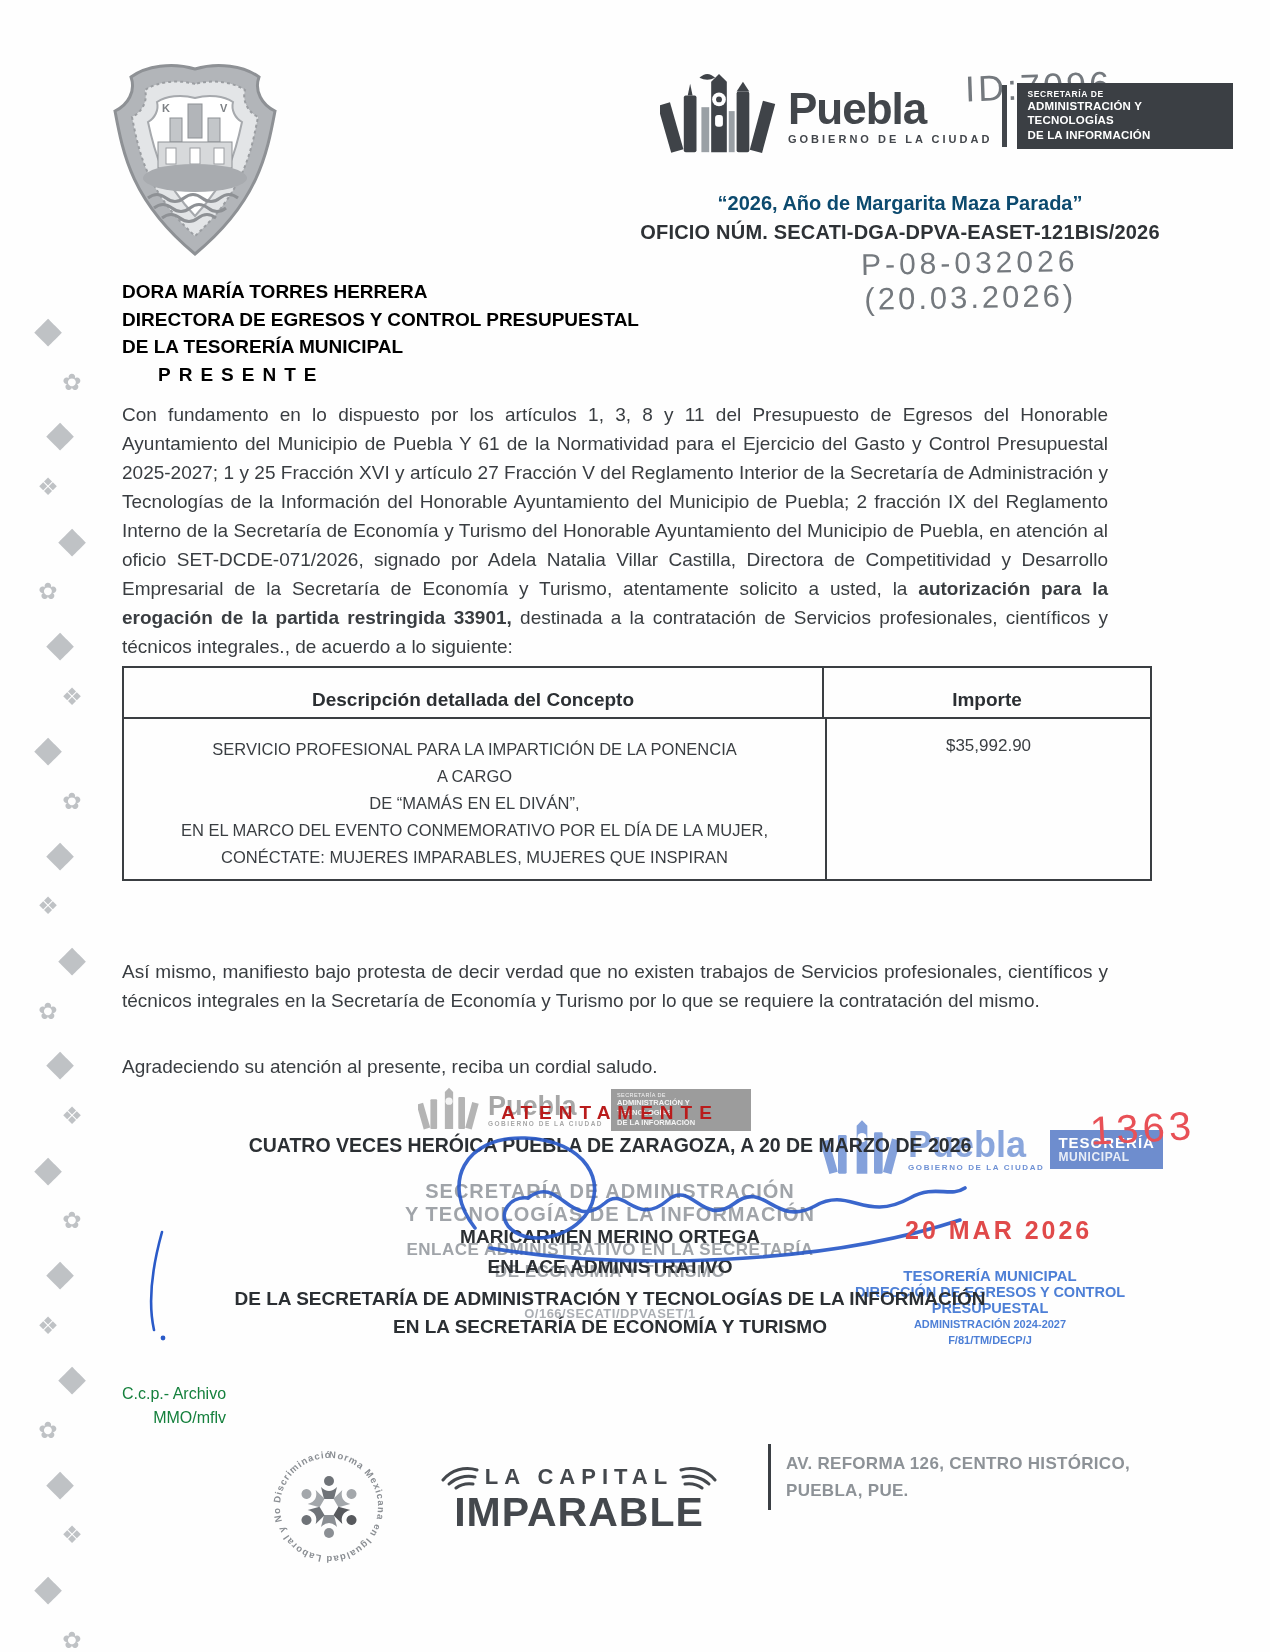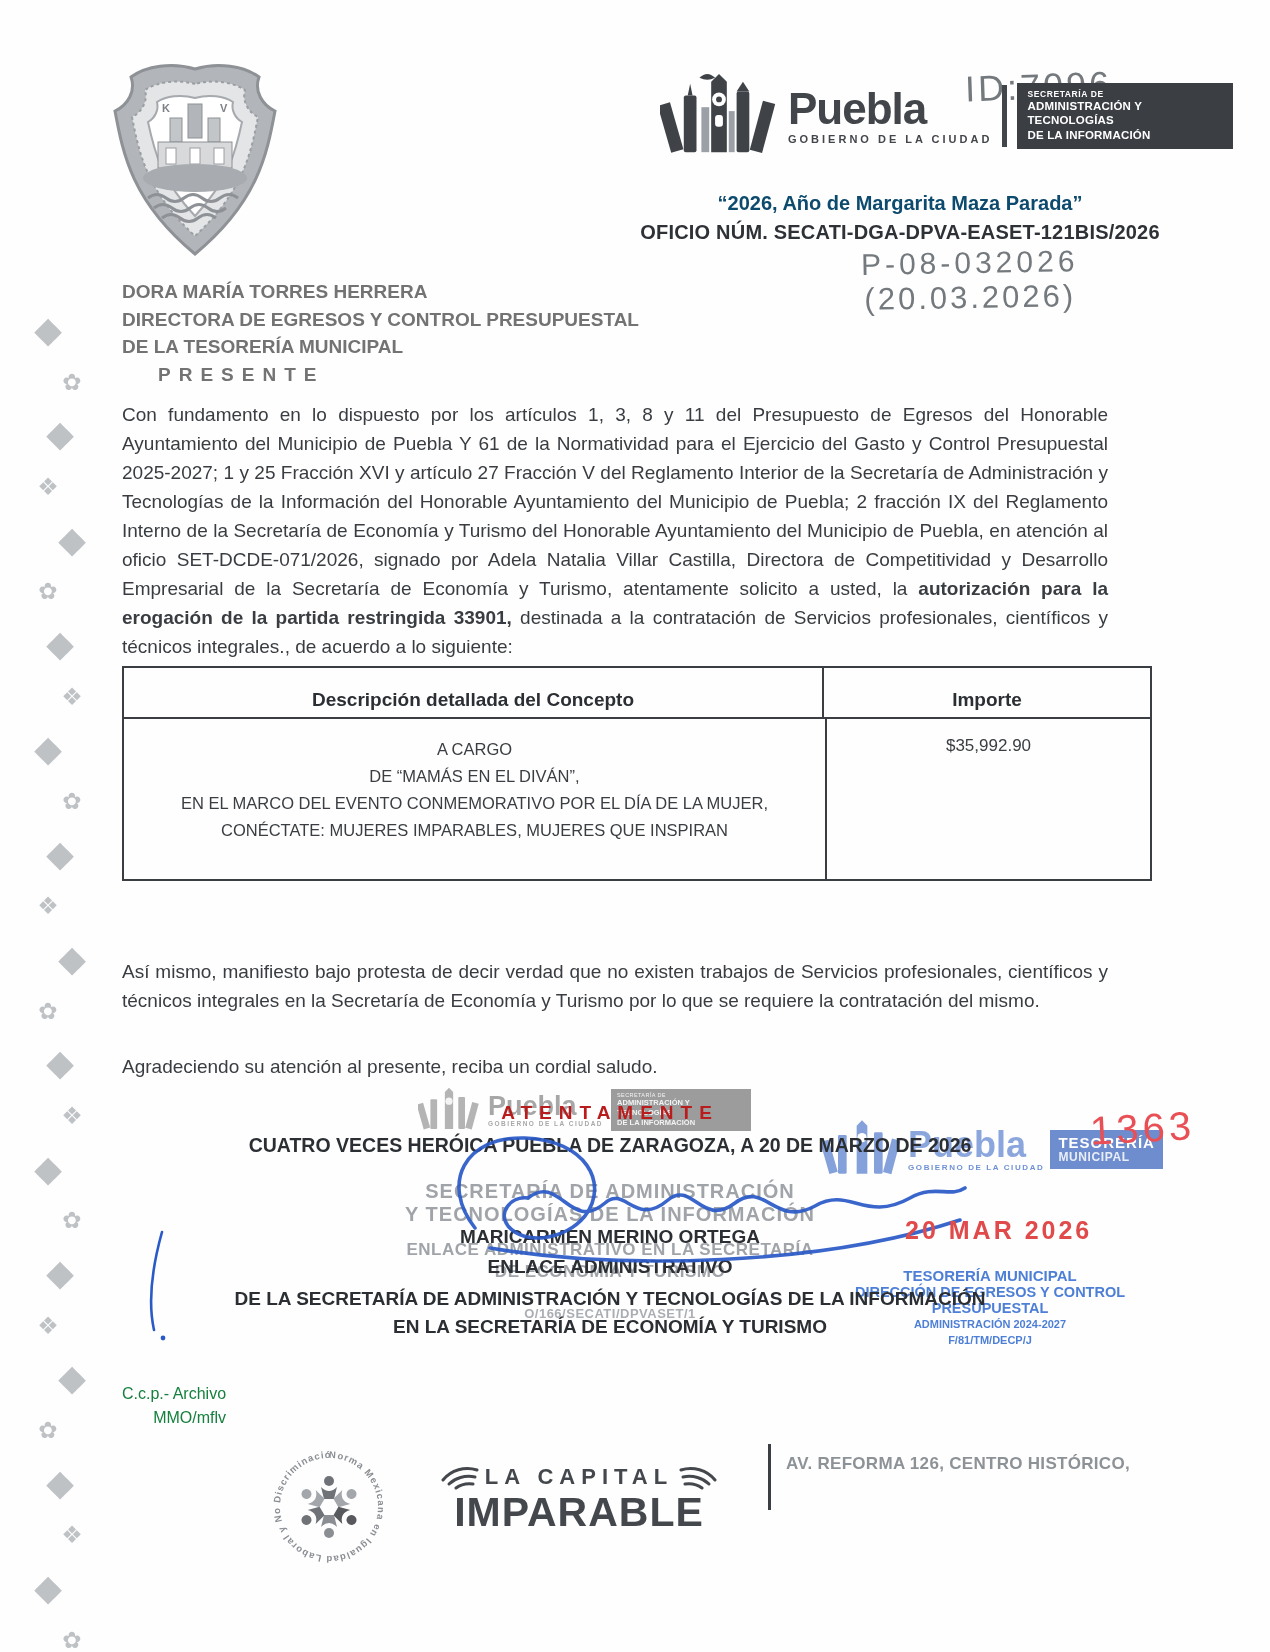--- a/index.html
+++ b/index.html
@@ -27,21 +27,21 @@
   .badge .b2{font-size:11.5px;font-weight:800;letter-spacing:.2px;line-height:1.25;}
   .hand{color:#74797e;font-weight:400;}
   .id-hand{left:965px;top:66px;font-size:36px;letter-spacing:3px;transform:rotate(-2deg);}
   .legend-block{left:620px;top:192px;width:560px;text-align:center;}
   .legend{font-size:20px;font-weight:700;color:#0c4a6e;}
   .oficio{font-size:20px;font-weight:700;color:#2e3236;margin-top:6px;letter-spacing:.2px;}
   .phand{left:810px;top:246px;width:320px;font-size:30px;letter-spacing:4px;transform:rotate(-1deg);text-align:center;}
   .phand .l2{font-size:31px;letter-spacing:3px;}
 
   
-  .recipient{left:122px;top:278px;font-size:19px;font-weight:700;line-height:27.5px;color:#737373;z-index:2;}
+  .recipient{left:122px;top:278px;font-size:19px;font-weight:700;line-height:27.5px;color:#000000;z-index:2;}
   .presente{letter-spacing:8px;margin-left:36px;}
 
   
   .para{left:122px;width:986px;font-size:19px;line-height:29px;text-align:justify;color:#393d41;z-index:2;}
   .p1{top:400px;}
   .p2{top:924px;margin-top:33px;}
   .p3{top:1052px;text-align:left;}
 
   
   .tbl{left:122px;top:666px;width:1026px;border:2px solid #3a3e42;z-index:2;background:transparent;}
@@ -210,20 +210,21 @@
 
   <div class="abs para p1"><span>Con fundamento en lo dispuesto por los artículos 1, 3, 8 y 11 del Presupuesto de Egresos del Honorable Ayuntamiento del Municipio de Puebla Y 61 de la Normatividad para el Ejercicio del Gasto y Control Presupuestal 2025-2027; 1 y 25 Fracción XVI y artículo 27 Fracción V del Reglamento Interior de la Secretaría de Administración y Tecnologías de la Información del Honorable Ayuntamiento del Municipio de Puebla; 2 fracción IX del Reglamento Interno de la Secretaría de Economía y Turismo del Honorable Ayuntamiento del Municipio de Puebla, en atención al oficio SET-DCDE-071/2026, signado por Adela Natalia Villar Castilla, Directora de Competitividad y Desarrollo Empresarial de la Secretaría de Economía y Turismo, atentamente solicito a usted, la </span><b>autorización para la erogación de la partida restringida 33901,</b><span> destinada a la contratación de Servicios profesionales, científicos y técnicos integrales., de acuerdo a lo siguiente:</span></div>
 
   <div class="abs tbl">
     <div class="tbl-head">
       <div class="c1 th">Descripción detallada del Concepto</div>
       <div class="c2 th">Importe</div>
     </div>
     <div class="tbl-body">
       <div class="c1 desc">
+        <div>SERVICIO PROFESIONAL PARA LA IMPARTICIÓN DE LA PONENCIA</div>
         <div>A CARGO</div>
         <div>DE “MAMÁS EN EL DIVÁN”,</div>
         <div>EN EL MARCO DEL EVENTO CONMEMORATIVO POR EL DÍA DE LA MUJER,</div>
         <div>CONÉCTATE: MUJERES IMPARABLES, MUJERES QUE INSPIRAN</div>
       </div>
       <div class="c2 amount">$35,992.90</div>
     </div>
   </div>
 
   <div class="abs para p2">Así mismo, manifiesto bajo protesta de decir verdad que no existen trabajos de Servicios profesionales, científicos y técnicos integrales en la Secretaría de Economía y Turismo por lo que se requiere la contratación del mismo.</div>
@@ -368,15 +369,16 @@
             <path d="M6,20 C13,19 19,21 23,24"></path>
         </g>
       </svg>
     </div>
     <div class="cap2">IMPARABLE</div>
   </div>
 
   <div class="abs addr-divider"></div>
   <div class="abs addr">
     <div>AV. REFORMA 126, CENTRO HISTÓRICO,</div>
+    <div>PUEBLA, PUE.</div>
   </div>
 
 </div>
 
 </body></html>

